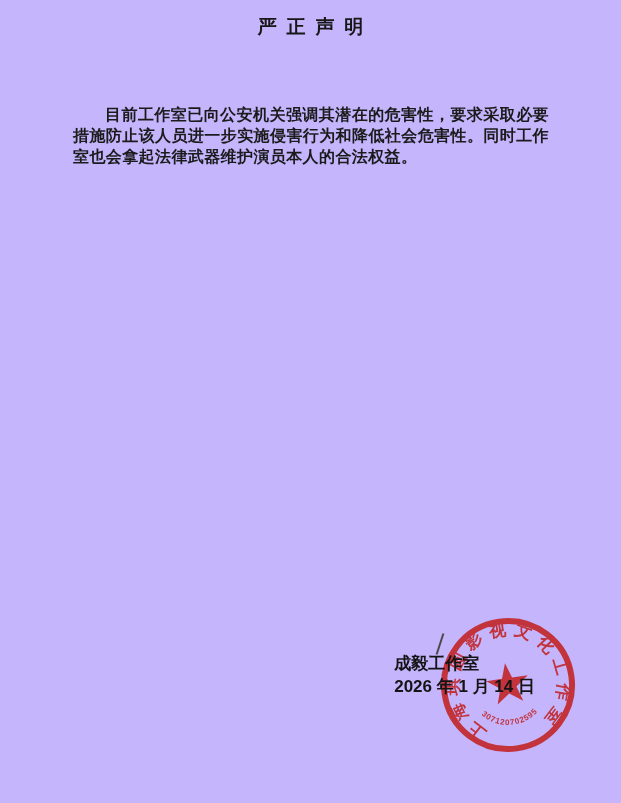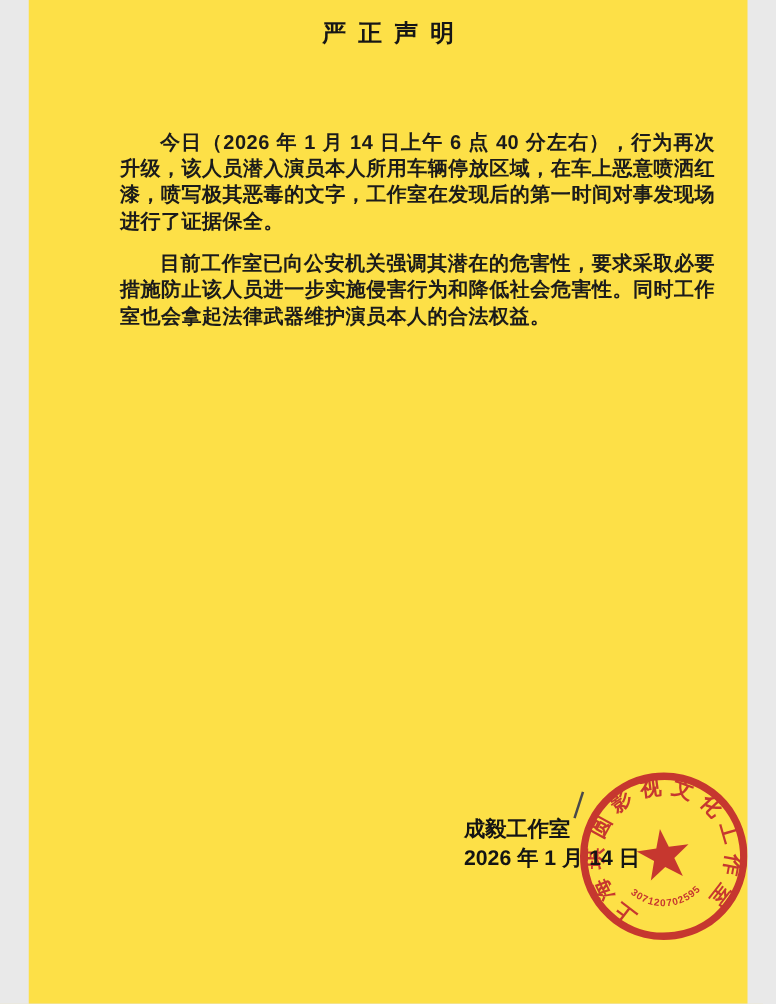--- a/index.html
+++ b/index.html
@@ -1,20 +1,20 @@
 <!DOCTYPE html>
 <html><head>
 <meta charset="utf-8">
 <style>
   html,body { margin:0; padding:0; background:#e9e9e9; }
   .page {
     position:relative;
-    width:575px; height:803px;
+    width:621px; height:803px;
     margin:0 auto;
-    background:#fde047;
+    background:#c4b5fd;
     overflow:hidden;
     font-family:"Liberation Sans","DejaVu Sans",sans-serif;
     color:#1b1b1b;
   }
   .title {
     margin:14px 0 0;
     text-align:center;
     font-size:19px;
     font-weight:700;
     letter-spacing:0.12em;
@@ -61,21 +61,20 @@
   }
 </style>
 </head>
 <body>
 
 <div class="page">
 
   <h1 class="title">严 正 声 明</h1>
 
   <div class="body-text">
-    <p>今日（2026 年 1 月 14 日上午 6 点 40 分左右），行为再次升级，该人员潜入演员本人所用车辆停放区域，在车上恶意喷洒红漆，喷写极其恶毒的文字，工作室在发现后的第一时间对事发现场进行了证据保全。</p>
     <p>目前工作室已向公安机关强调其潜在的危害性，要求采取必要措施防止该人员进一步实施侵害行为和降低社会危害性。同时工作室也会拿起法律武器维护演员本人的合法权益。</p>
   </div>
 
   <div class="signature">
     <div>成毅工作室</div>
     <div>2026 年 1 月 14 日</div>
   </div>
 
   <div class="stray-mark"></div>
 

